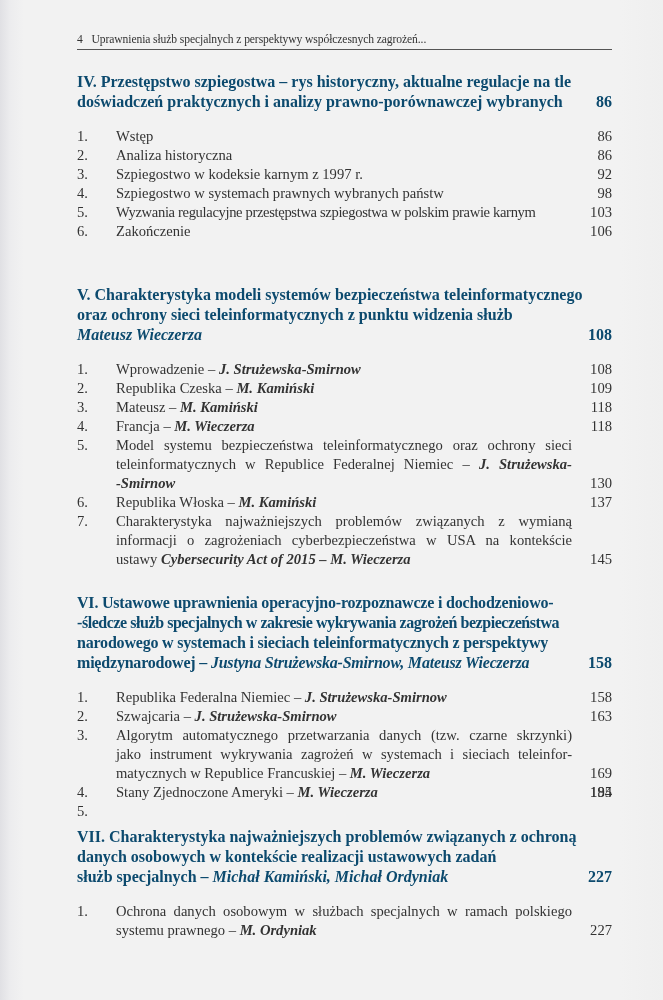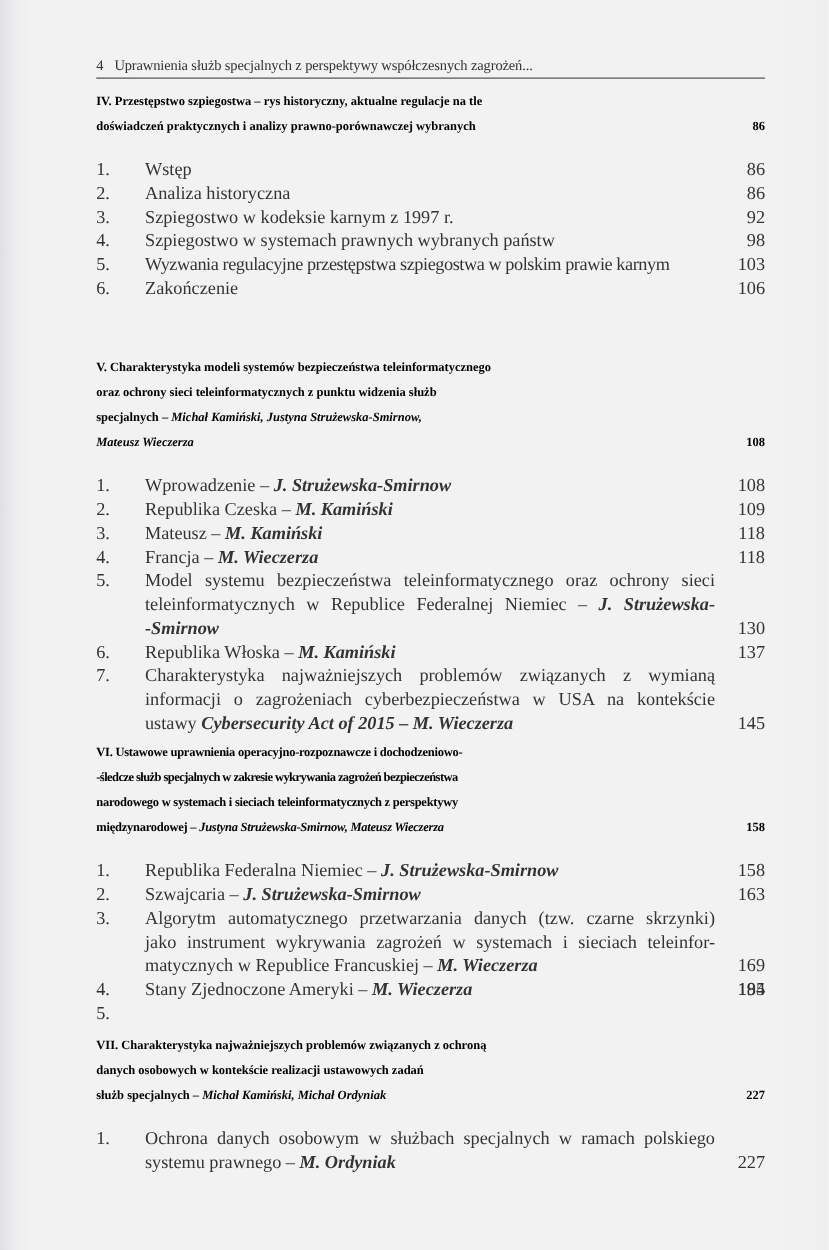--- a/index.html
+++ b/index.html
@@ -5,29 +5,29 @@
   html, body { margin: 0; padding: 0; }
   body {
     width: 663px; height: 1000px; overflow: hidden;
     background: linear-gradient(90deg, #e0e0e4 0px, #ececee 10px, #f2f2f2 24px, #f2f2f2 620px, #efefef 663px);
     font-family: "Liberation Serif", serif;
     color: #2a2a2a;
     position: relative;
   }
   .page { position: absolute; left: 77px; top: 0; width: 535px; }
   .running-head {
-    position: absolute; top: 46px; left: 0; width: 535px;
+    position: absolute; top: 33px; left: 0; width: 535px;
     font-size: 11.6px; color: #333; letter-spacing: -0.1px;
     padding-bottom: 3px; border-bottom: 1px solid #555;
     white-space: nowrap;
   }
   .running-head .num { margin-right: 6px; }
   .section { position: absolute; left: 0; width: 535px; }
   .sec-head {
-    font-weight: bold; font-size: 10px; line-height: 20px; color: #000000;
+    font-weight: bold; font-size: 16px; line-height: 20px; color: #0c4a6e;
     position: relative; padding-right: 60px;
   }
   .sec-head .authors { font-style: italic; }
   .sec-head .page-num {
     position: absolute; right: 0; bottom: 0; font-weight: bold;
   }
   .sec-head .line { display: block; white-space: nowrap; }
   .items { margin-top: 15px; }
   .item {
     position: relative; font-size: 14.6px; line-height: 19px; color: #333;
@@ -86,21 +86,20 @@
           <span class="line">Zakończenie</span>
           <span class="pg">106</span>
         </div>
     </div>
   </div>
 
   <div class="section" style="top:285px">
     <div class="sec-head">
       <span class="line">V. Charakterystyka modeli systemów bezpieczeństwa teleinformatycznego</span>
       <span class="line">oraz ochrony sieci teleinformatycznych z punktu widzenia służb</span>
-      <span class="line"><span>specjalnych – </span><span class="authors">Michał Kamiński, Justyna Strużewska-Smirnow,</span></span>
       <span class="line authors">Mateusz Wieczerza</span>
       <span class="page-num">108</span>
     </div>
     <div class="items">
       <div class="item">
           <span class="n">1.</span>
           <span class="line"><span>Wprowadzenie – </span><span class="it">J. Strużewska-Smirnow</span></span>
           <span class="pg">108</span>
         </div>
       <div class="item">

